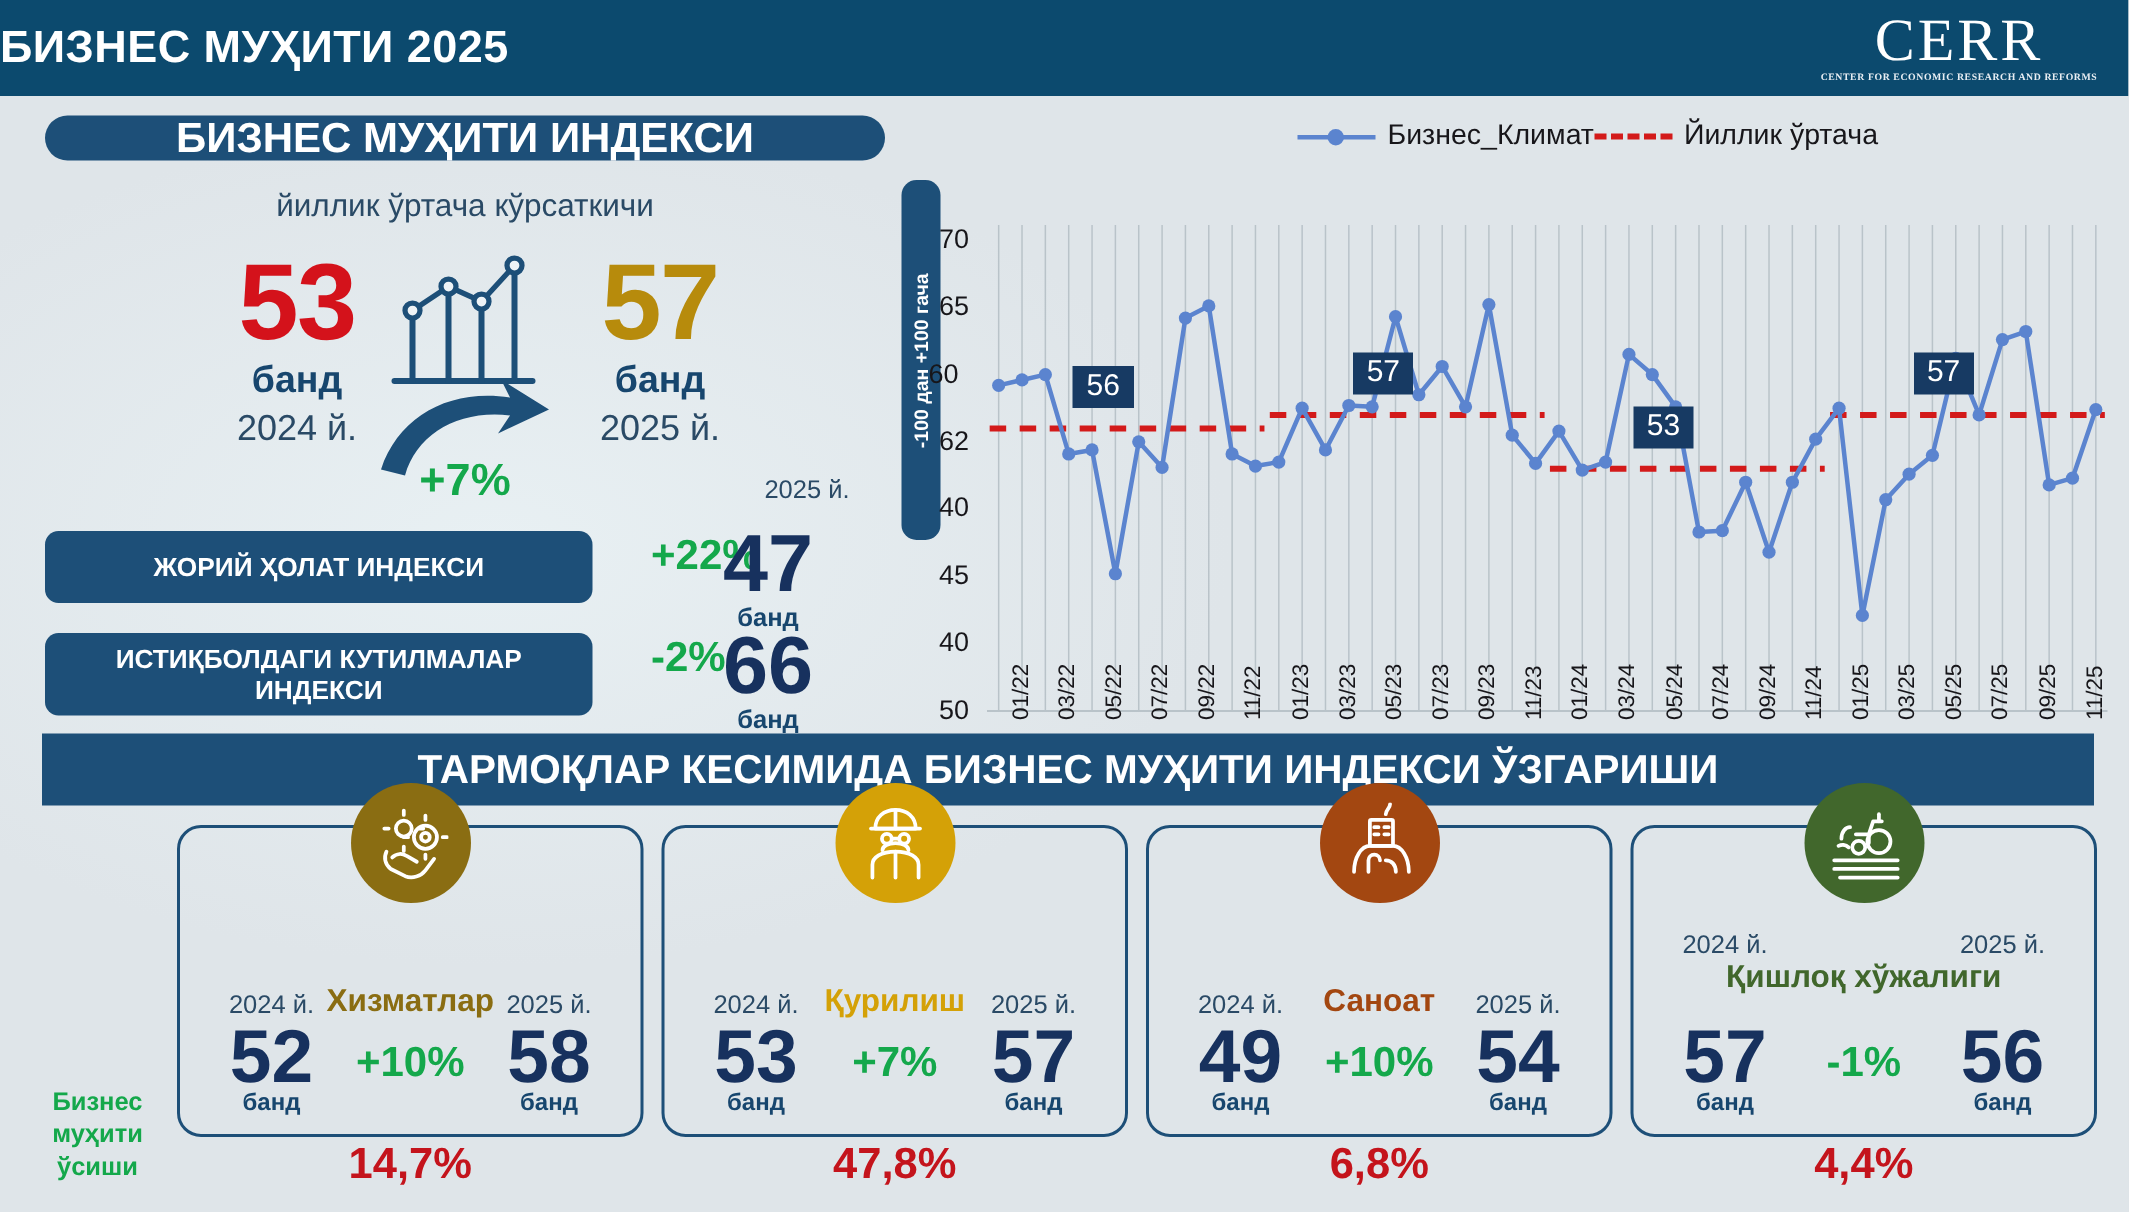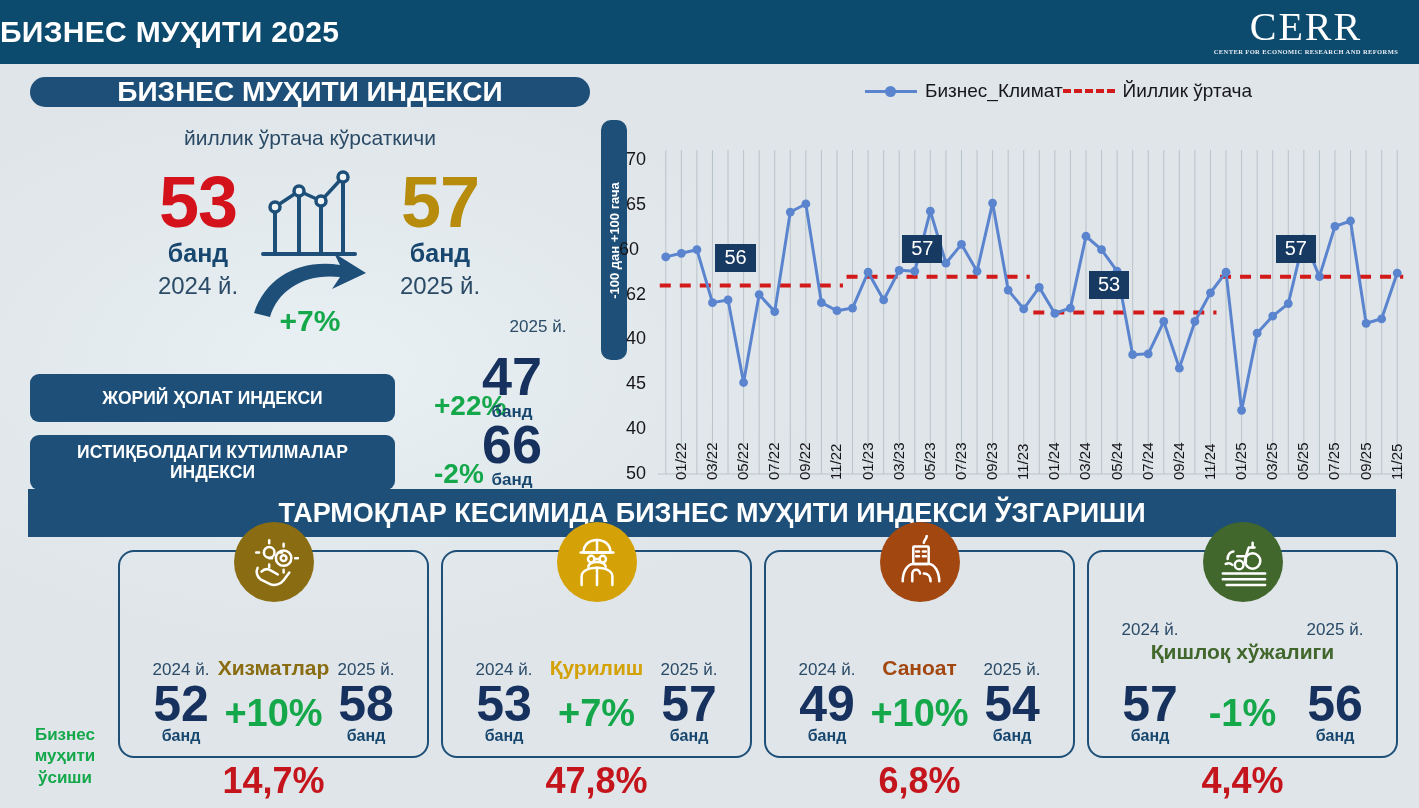--- a/index.html
+++ b/index.html
@@ -66,21 +66,21 @@
   #lbl-2025 { position:absolute; left:360px; top:175px; width:160px; text-align:center;
               color:#17466e; font-size:25px; font-weight:bold; }
   #yr-2025  { position:absolute; left:360px; top:208px; width:160px; text-align:center;
               color:#2a4a66; font-size:24px; }
 
   #chart-icon { position:absolute; left:255px; top:95px; width:110px; height:105px; }
   #arrow-icon { position:absolute; left:248px; top:185px; width:125px; height:75px; }
   #growth-pct { position:absolute; left:245px; top:240px; width:130px; text-align:center;
                 color:#14a84b; font-size:30px; font-weight:bold; }
 
-  .idx-row { position:absolute; display:flex; align-items:flex-end; }
+  .idx-row { position:absolute; display:flex; align-items:flex-start; }
   #idx1 { left:30px; top:290px; }
   #idx2 { left:30px; top:358px; }
   .idx-pill {
     width:365px; height:48px; background:#1d4f78; border-radius:9px;
     display:flex; align-items:center; justify-content:center; text-align:center;
     color:#fff; font-weight:bold; font-size:17.5px; line-height:1.15; padding:0 10px;
   }
   .idx-pill.two { height:55px; }
   .idx-delta { width:78px; text-align:center; color:#14a84b; font-size:28px; font-weight:bold;padding-left:39px; }
   .idx-val { width:78px; text-align:center; }
@@ -141,25 +141,25 @@
   .card-y-l { position:absolute; left:16px; top:108px; width:90px; text-align:center;
               color:#2a4a66; font-size:17px; }
   .card-y-r { position:absolute; right:16px; top:108px; width:90px; text-align:center;
               color:#2a4a66; font-size:17px; }
   .card-v-l { position:absolute; left:16px; top:130px; width:90px; text-align:center; }
   .card-v-r { position:absolute; right:16px; top:130px; width:90px; text-align:center; }
   .card-v-l .v, .card-v-r .v { color:#17315e; font-size:50px; font-weight:bold; line-height:.9; }
   .card-v-l .u, .card-v-r .u { color:#17466e; font-size:16px; font-weight:bold; }
   .card-delta {
     position:absolute; left:50%; top:140px; transform:translateX(-50%);
-    color:#14a84b; font-size:38px; font-weight:bold; white-space:nowrap;
+    color:#14a84b; font-size:28px; font-weight:bold; white-space:nowrap;
   }
   .card-gdp {
     position:absolute; top:208px; left:0; width:100%; text-align:center;
-    color:#c4141c; font-size:36px; font-weight:bold;
+    color:#c4141c; font-size:29px; font-weight:bold;
   }
   .wide .card-name { top:88px; font-size:21px; }
   .wide .card-y-l, .wide .card-y-r { top:68px; }
 
   #left-lbl-1 {
     position:absolute; left:6px; top:660px; width:118px; text-align:center;
     color:#14a84b; font-size:17px; font-weight:bold; line-height:1.25;
   }
   #left-lbl-2 {
     position:absolute; left:6px; top:742px; width:168px; text-align:center;

